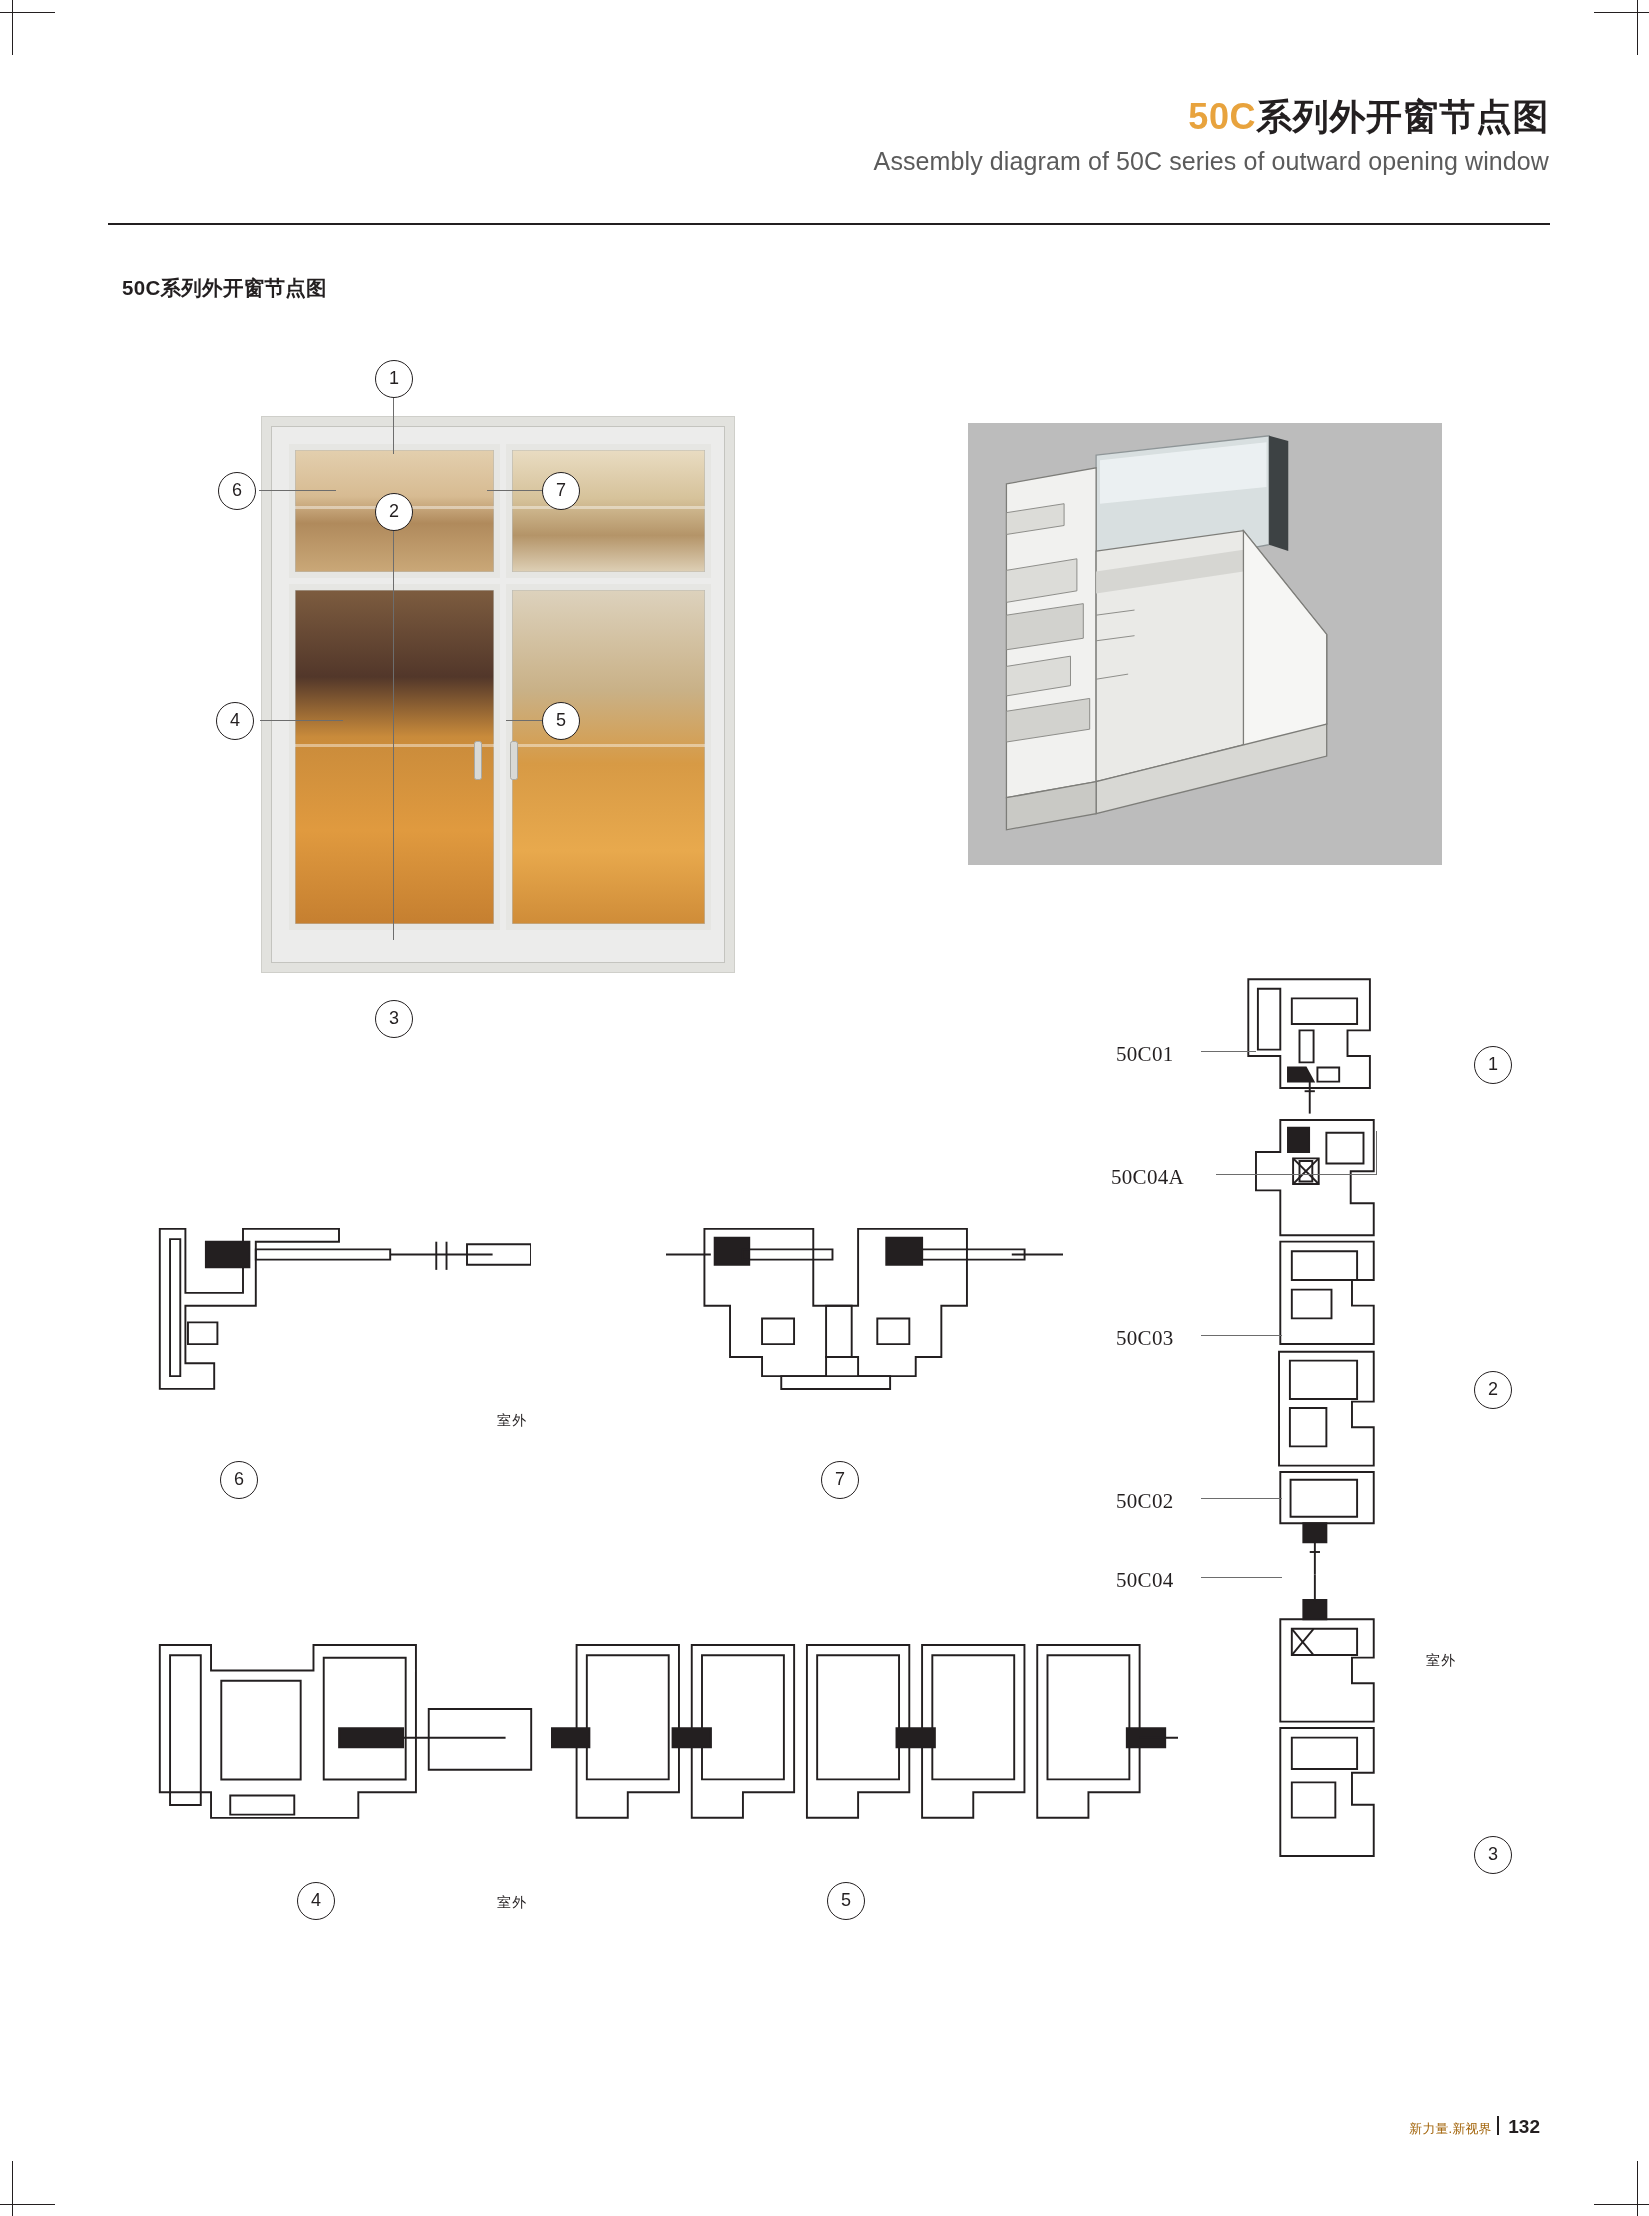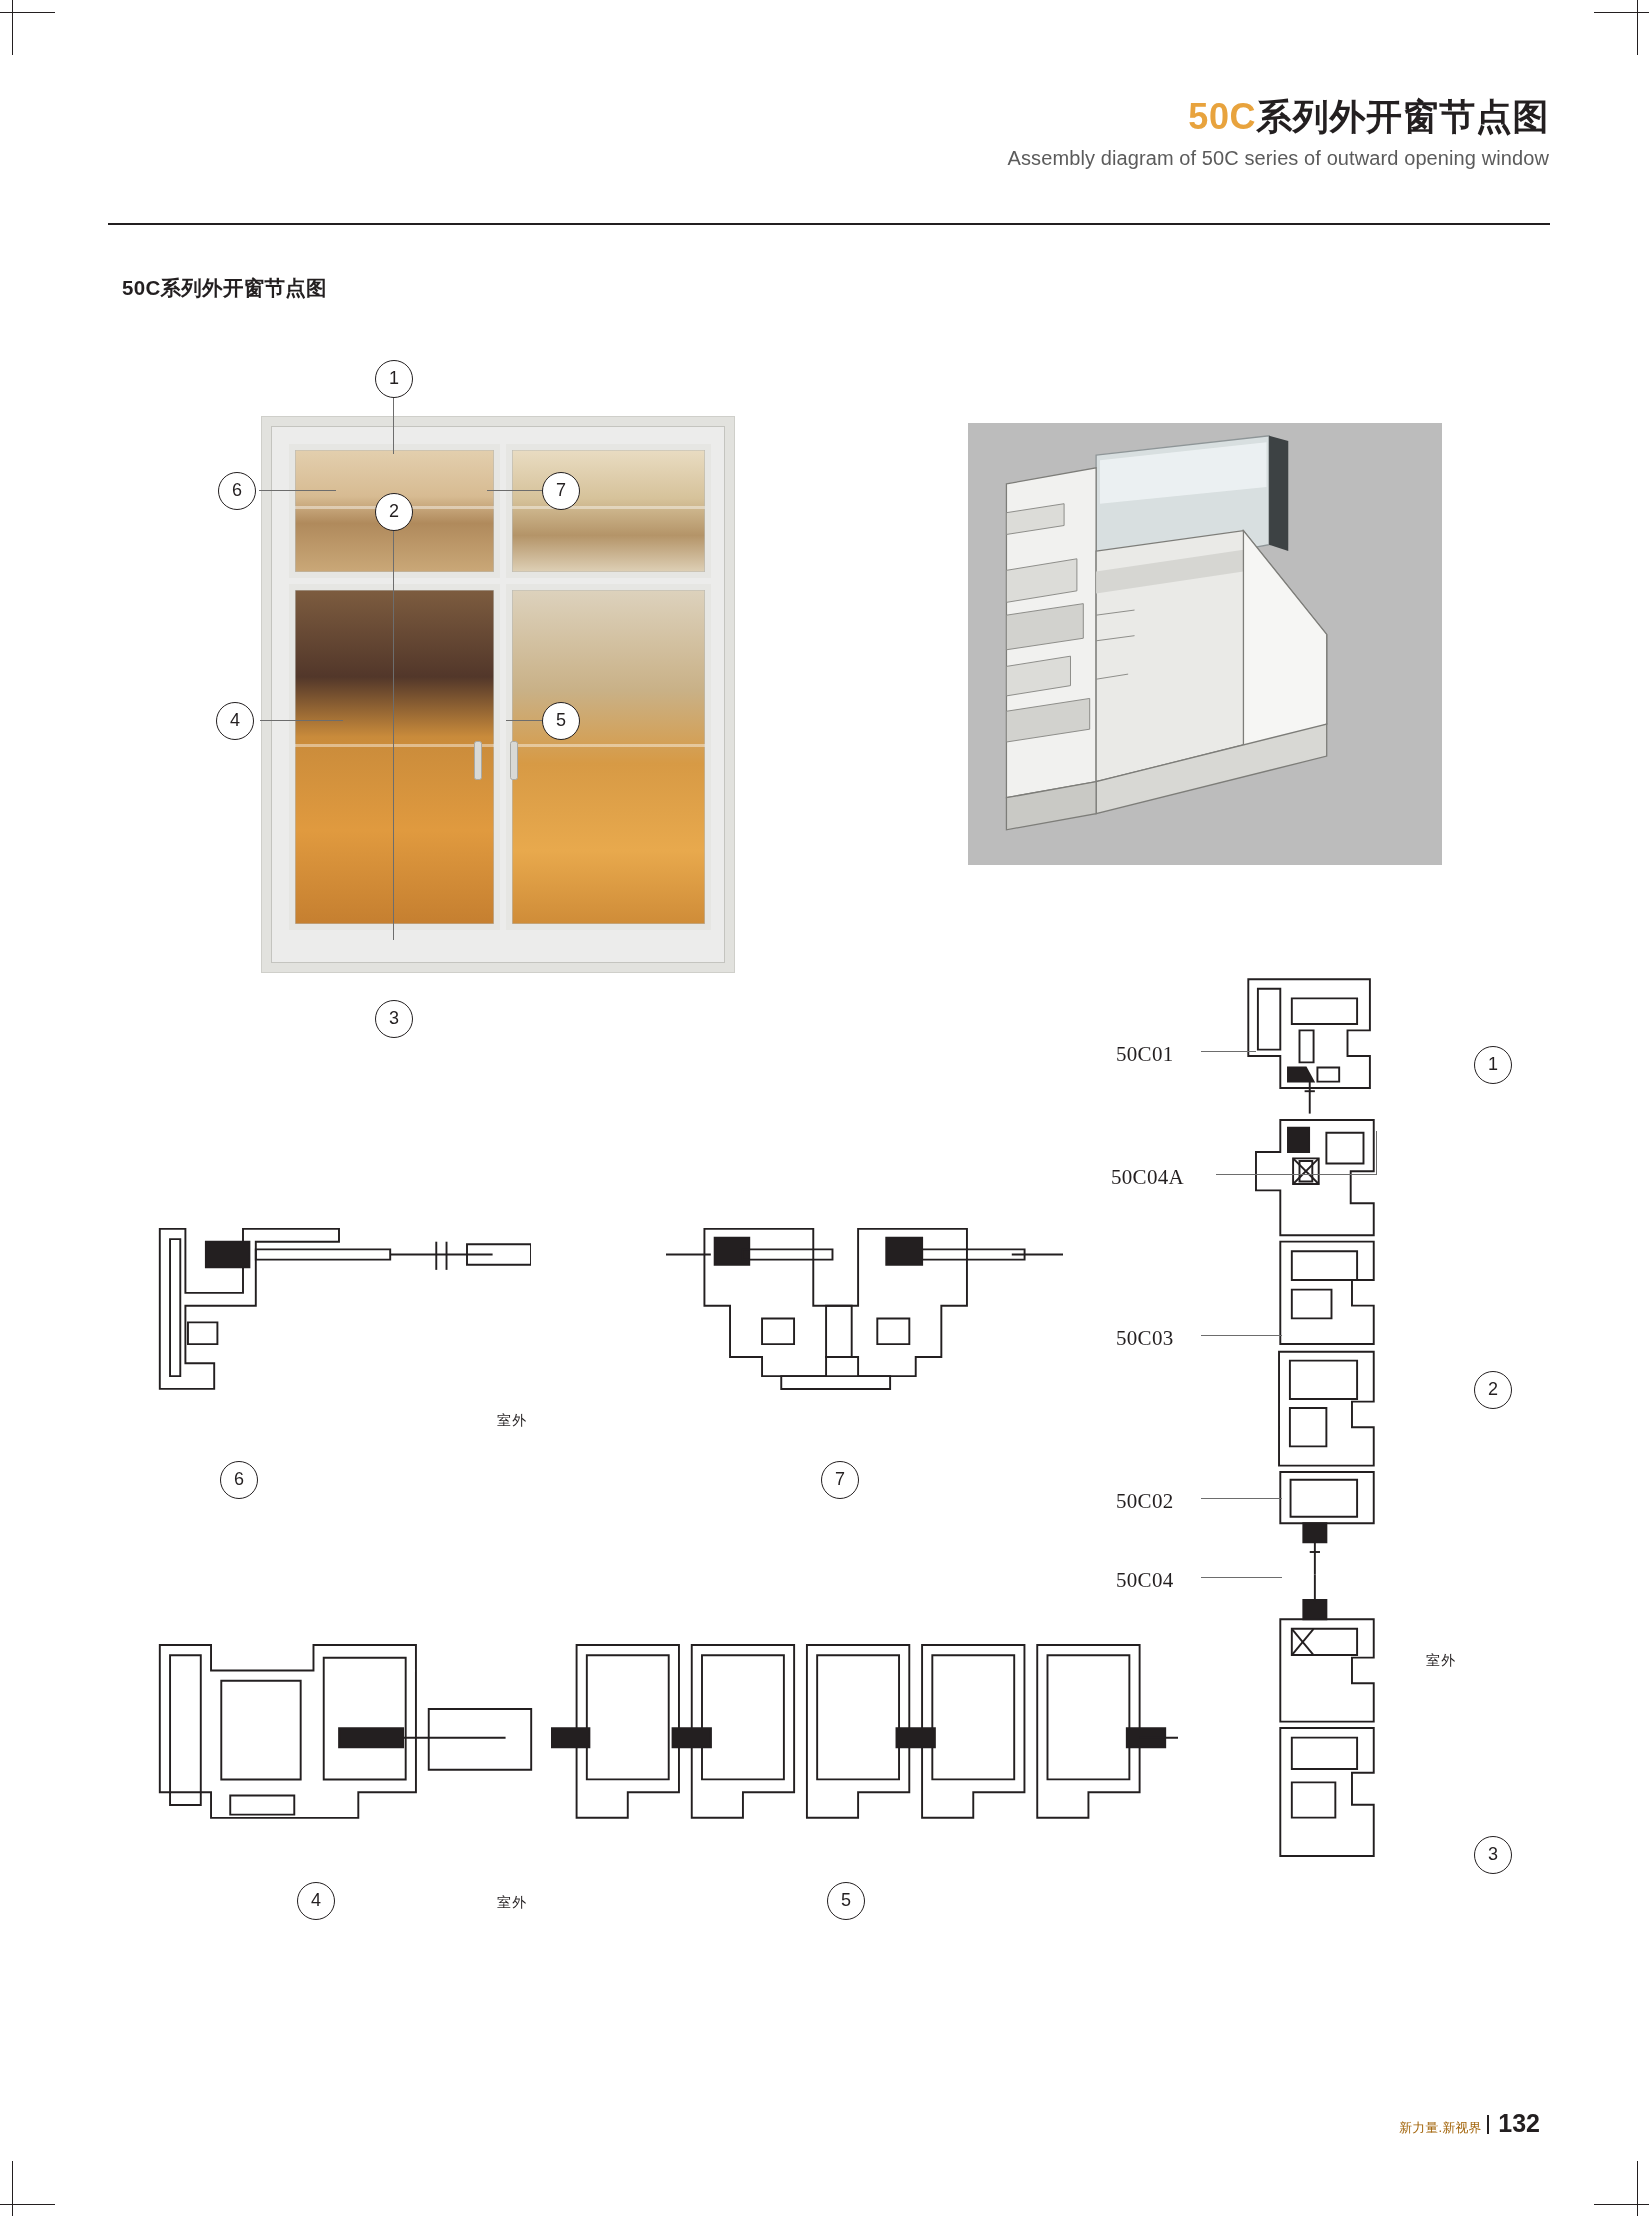--- a/index.html
+++ b/index.html
@@ -48,21 +48,21 @@
     font-weight: bold;
     letter-spacing: 0.6px;
     line-height: 1.15;
     color: #231f20;
   }
   .title-cn .hl {
     color: #e8a33d;
   }
   .title-en {
     margin-top: 9px;
-    font-size: 20px;
+    font-size: 25px;
     color: #5b5b5b;
     font-weight: 400;
     letter-spacing: 0.1px;
     line-height: 1.2;
   }
   #header-rule {
     position: absolute;
     left: 108px;
     top: 223px;
     width: 1442px;
@@ -191,21 +191,21 @@
     text-align: right;
     white-space: nowrap;
   }
   #footer .brand {
     font-size: 12.8px;
     color: #a16207;
     letter-spacing: 0.3px;
     text-align: right;
   }
   #footer .pagenum {
-    font-size: 25px;
+    font-size: 19px;
     font-weight: bold;
     color: #231f20;
     margin-left: 5.1px;
   }
   #footer .bar {
     display: inline-block;
     width: 2.6px;
     height: 19px;
     background: #231f20;
     margin: 0 3.8px -1.9px 5.1px;

